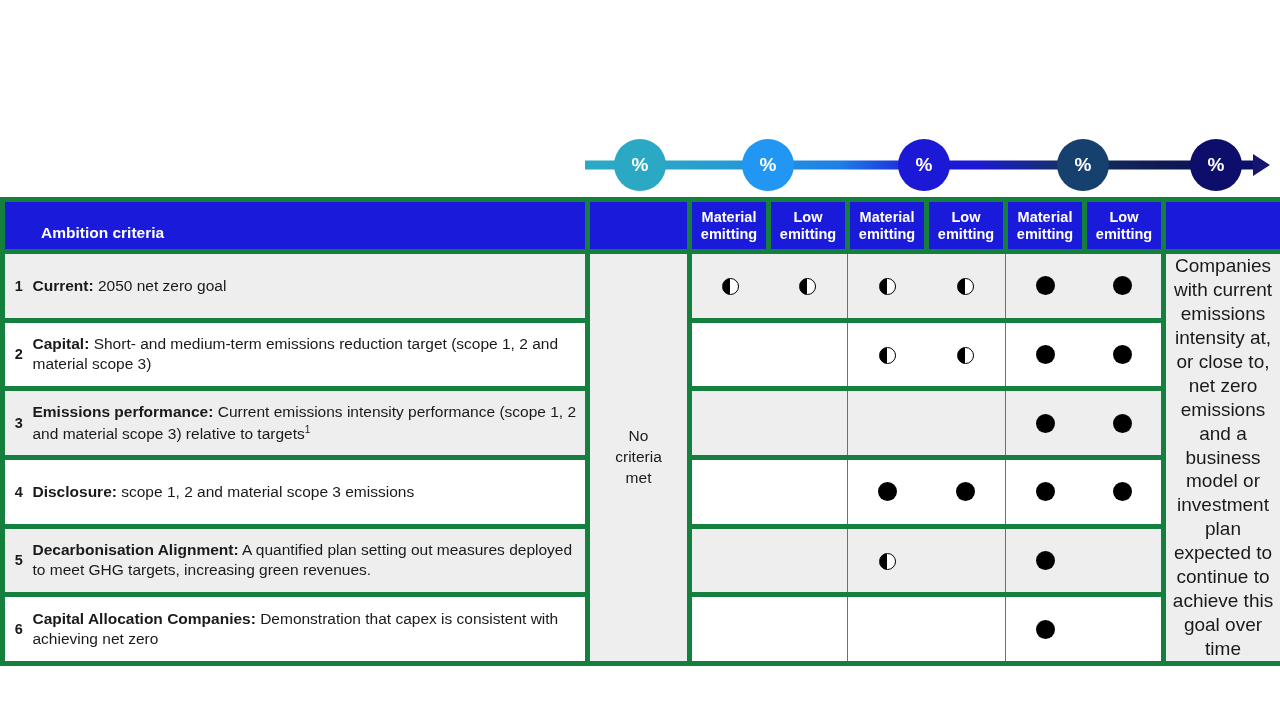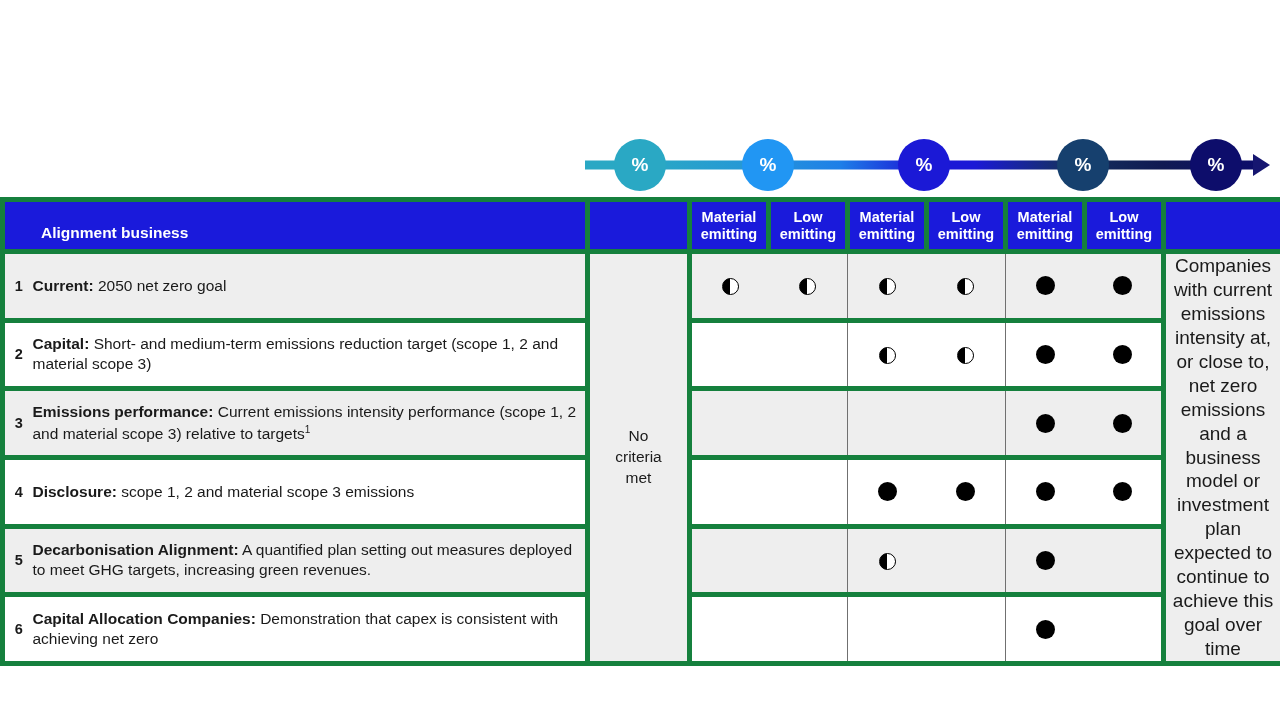--- a/index.html
+++ b/index.html
@@ -185,21 +185,21 @@
       <col style="width:79px">
       <col style="width:79px">
       <col style="width:79px">
       <col style="width:79px">
       <col style="width:79px">
       <col style="width:79px">
       <col style="width:119px">
     </colgroup>
     <thead>
       <tr class="hdr">
-        <th class="hdr-main" colspan="2">Alignment business</th>
+        <th class="hdr-main" colspan="2">Ambition criteria</th>
         <th class="hdr-blank"></th>
         <th class="hdr-sub">Material<br>emitting</th>
         <th class="hdr-sub">Low<br>emitting</th>
         <th class="hdr-sub">Material<br>emitting</th>
         <th class="hdr-sub">Low<br>emitting</th>
         <th class="hdr-sub">Material<br>emitting</th>
         <th class="hdr-sub">Low<br>emitting</th>
         <th class="hdr-blank"></th>
       </tr>
     </thead>

